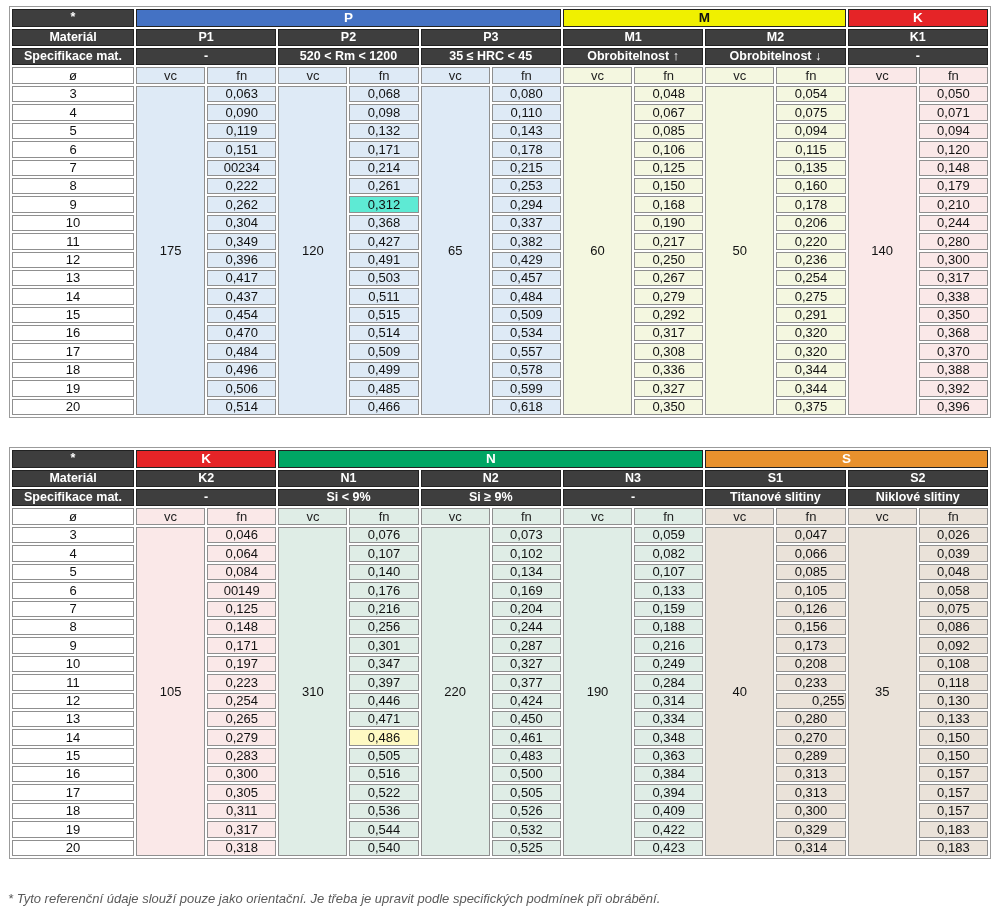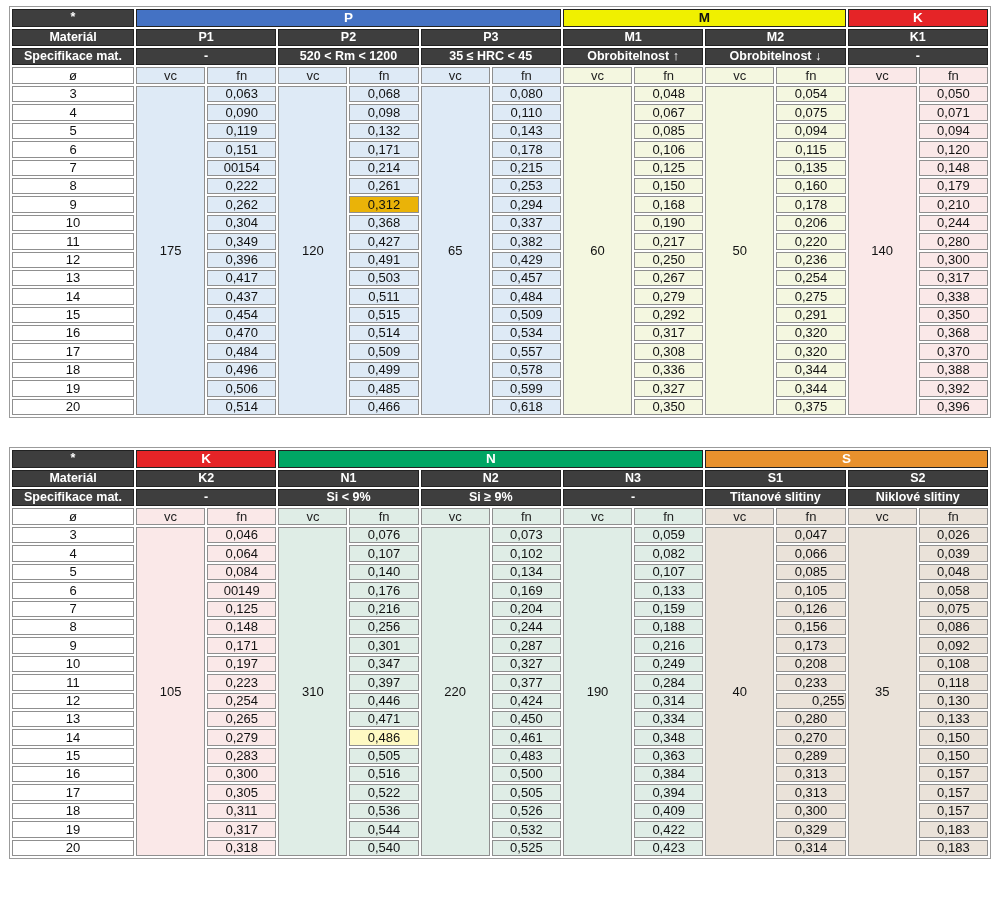--- a/index.html
+++ b/index.html
@@ -120,40 +120,40 @@
             <td class="dia">6</td>
             <td class="fn" style="background: rgb(222, 234, 246);">0,151</td>
             <td class="fn" style="background: rgb(222, 234, 246);">0,171</td>
             <td class="fn" style="background: rgb(222, 234, 246);">0,178</td>
             <td class="fn" style="background: rgb(244, 247, 224);">0,106</td>
             <td class="fn" style="background: rgb(244, 247, 224);">0,115</td>
             <td class="fn" style="background: rgb(250, 232, 232);">0,120</td>
           </tr>
           <tr>
             <td class="dia">7</td>
-            <td class="fn" style="background: rgb(222, 234, 246);">00154</td>
+            <td class="fn" style="background: rgb(222, 234, 246);">00234</td>
             <td class="fn" style="background: rgb(222, 234, 246);">0,214</td>
             <td class="fn" style="background: rgb(222, 234, 246);">0,215</td>
             <td class="fn" style="background: rgb(244, 247, 224);">0,125</td>
             <td class="fn" style="background: rgb(244, 247, 224);">0,135</td>
             <td class="fn" style="background: rgb(250, 232, 232);">0,148</td>
           </tr>
           <tr>
             <td class="dia">8</td>
             <td class="fn" style="background: rgb(222, 234, 246);">0,222</td>
             <td class="fn" style="background: rgb(222, 234, 246);">0,261</td>
             <td class="fn" style="background: rgb(222, 234, 246);">0,253</td>
             <td class="fn" style="background: rgb(244, 247, 224);">0,150</td>
             <td class="fn" style="background: rgb(244, 247, 224);">0,160</td>
             <td class="fn" style="background: rgb(250, 232, 232);">0,179</td>
           </tr>
           <tr>
             <td class="dia">9</td>
             <td class="fn" style="background: rgb(222, 234, 246);">0,262</td>
-            <td class="fn" style="background: #eab308;">0,312</td>
+            <td class="fn" style="background: #5eead4;">0,312</td>
             <td class="fn" style="background: rgb(222, 234, 246);">0,294</td>
             <td class="fn" style="background: rgb(244, 247, 224);">0,168</td>
             <td class="fn" style="background: rgb(244, 247, 224);">0,178</td>
             <td class="fn" style="background: rgb(250, 232, 232);">0,210</td>
           </tr>
           <tr>
             <td class="dia">10</td>
             <td class="fn" style="background: rgb(222, 234, 246);">0,304</td>
             <td class="fn" style="background: rgb(222, 234, 246);">0,368</td>
             <td class="fn" style="background: rgb(222, 234, 246);">0,337</td>
@@ -475,13 +475,14 @@
             <td class="fn" style="background: rgb(250, 232, 232);">0,318</td>
             <td class="fn" style="background: rgb(223, 237, 230);">0,540</td>
             <td class="fn" style="background: rgb(223, 237, 230); margin-left: 29px;">0,525</td>
             <td class="fn" style="background: rgb(223, 237, 230);">0,423</td>
             <td class="fn" style="background: rgb(234, 226, 217);">0,314</td>
             <td class="fn" style="background: rgb(234, 226, 217);">0,183</td>
           </tr>
         </tbody>
       </table>
     </div>
+  <div class="footnote">* Tyto referenční údaje slouží pouze jako orientační. Je třeba je upravit podle specifických podmínek při obrábění.</div>
 </div>
 
 </body></html>

